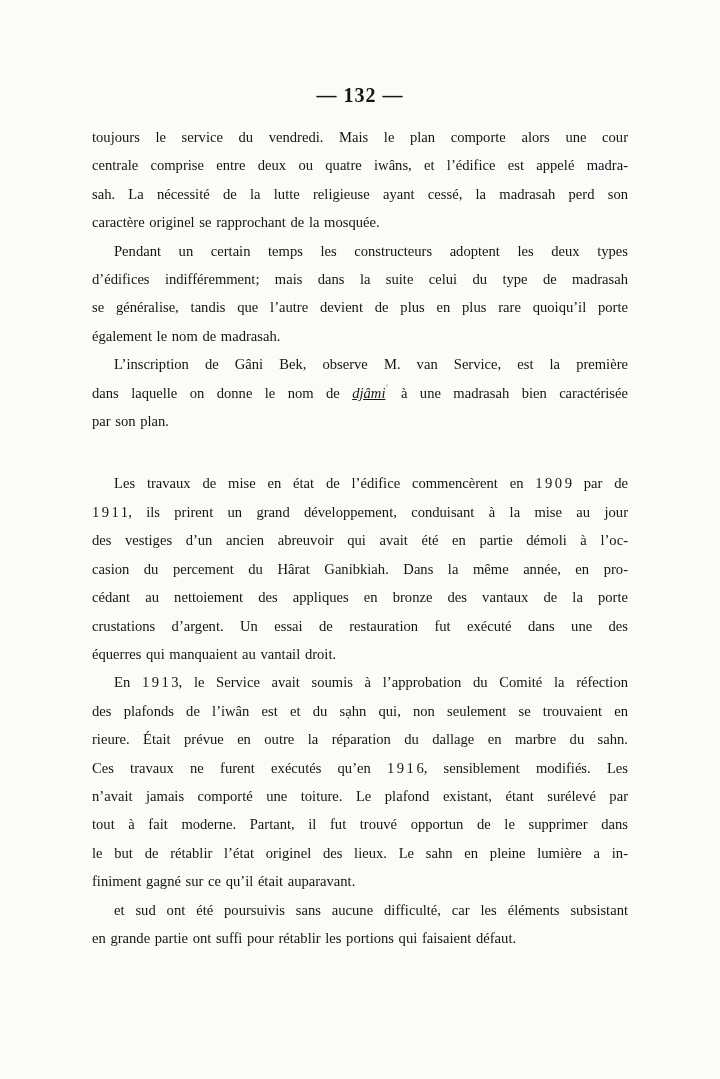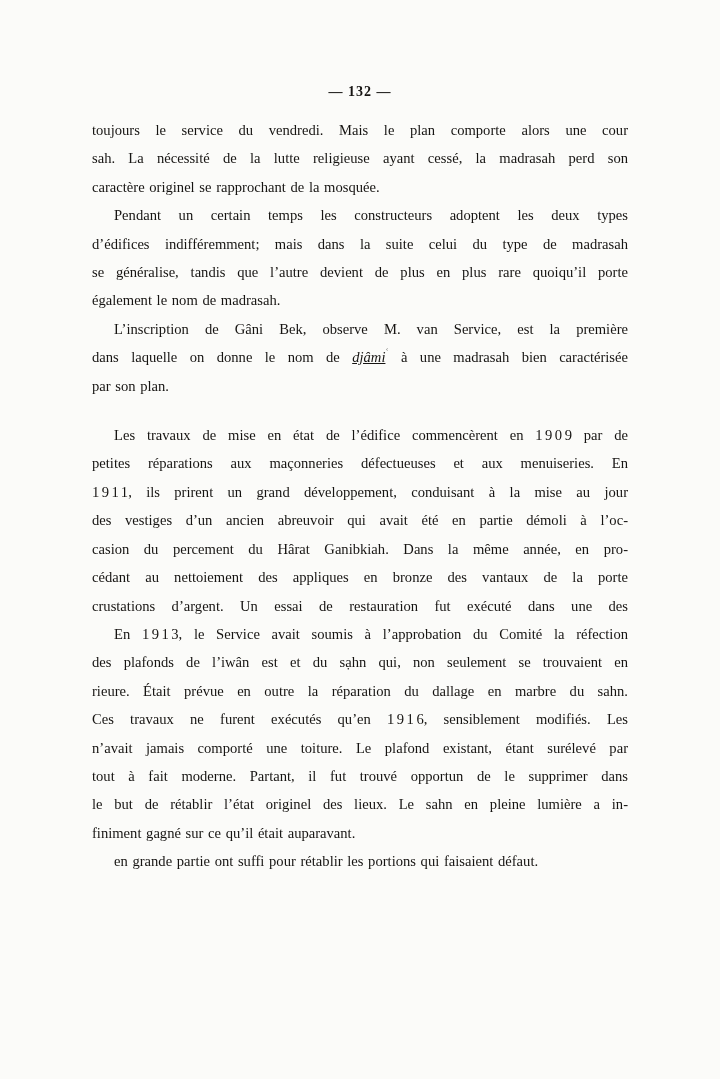--- a/index.html
+++ b/index.html
@@ -14,31 +14,31 @@
     margin: 0 auto;
     background: #fbfbf9;
     color: #161412;
     font-family: "Liberation Serif", "DejaVu Serif", serif;
     overflow: hidden;
     box-sizing: border-box;
     padding: 84px 92px 0 92px;
   }
   .page-number {
     text-align: center;
-    font-size: 14px;
+    font-size: 20px;
     font-weight: bold;
     letter-spacing: 1px;
     margin-bottom: 16px;
   }
   .body-text {
     font-size: 14.6px;
     line-height: 28.4px;
   }
   .para { margin: 0; }
-  .para.gap { margin-top: 21px; }
+  .para.gap { margin-top: 34px; }
   .para.indent .line:first-child { text-indent: 22px; }
   .line {
     text-align: justify;
     text-align-last: justify;
     word-spacing: 1px;
   }
   .line.last {
     text-align-last: left;
   }
   .line i { font-style: italic; text-decoration: underline; }
@@ -53,50 +53,52 @@
   }
 </style>
 </head>
 <body>
 
 <div class="page">
   <div class="page-number">— 132 —</div>
   <main class="body-text">
       <div class="para">
         <div class="line">toujours le service du vendredi. Mais le plan comporte alors une cour</div>
+        <div class="line">centrale comprise entre deux ou quatre iwâns, et l’édifice est appelé madra-</div>
         <div class="line">sah. La nécessité de la lutte religieuse ayant cessé, la madrasah perd son</div>
         <div class="line last">caractère originel se rapprochant de la mosquée.</div>
       </div>
       <div class="para indent">
         <div class="line">Pendant un certain temps les constructeurs adoptent les deux types</div>
         <div class="line">d’édifices indifféremment; mais dans la suite celui du type de madrasah</div>
         <div class="line">se généralise, tandis que l’autre devient de plus en plus rare quoiqu’il porte</div>
         <div class="line last">également le nom de madrasah.</div>
       </div>
       <div class="para indent">
         <div class="line">L’inscription de Gâni Bek, observe M. van Service, est la première</div>
         <div class="line">dans laquelle on donne le nom de <i>djâmi</i><sup>ʿ</sup> à une madrasah bien caractérisée</div>
         <div class="line last">par son plan.</div>
       </div>
       <div class="para indent gap">
         <div class="line">Les travaux de mise en état de l’édifice commencèrent en <span class="num">1909</span> par de</div>
-        <div class="line">petites réparations aux maçonneries défectueuses et aux menuiseries. En</div>
         <div class="line"><span class="num">1911</span>, ils prirent un grand développement, conduisant à la mise au jour</div>
         <div class="line">des vestiges d’un ancien abreuvoir qui avait été en partie démoli à l’oc-</div>
         <div class="line">casion du percement du Hârat Ganibkiah. Dans la même année, en pro-</div>
         <div class="line">cédant au nettoiement des appliques en bronze des vantaux de la porte</div>
         <div class="line">crustations d’argent. Un essai de restauration fut exécuté dans une des</div>
+        <div class="line last">équerres qui manquaient au vantail droit.</div>
       </div>
       <div class="para indent">
         <div class="line">En <span class="num">1913</span>, le Service avait soumis à l’approbation du Comité la réfection</div>
         <div class="line">des plafonds de l’iwân est et du sạhn qui, non seulement se trouvaient en</div>
         <div class="line">rieure. Était prévue en outre la réparation du dallage en marbre du sahn.</div>
         <div class="line">Ces travaux ne furent exécutés qu’en <span class="num">1916</span>, sensiblement modifiés. Les</div>
         <div class="line">n’avait jamais comporté une toiture. Le plafond existant, étant surélevé par</div>
         <div class="line">tout à fait moderne. Partant, il fut trouvé opportun de le supprimer dans</div>
         <div class="line">le but de rétablir l’état originel des lieux. Le sahn en pleine lumière a in-</div>
         <div class="line last">finiment gagné sur ce qu’il était auparavant.</div>
       </div>
       <div class="para indent">
+        <div class="line">et sud ont été poursuivis sans aucune difficulté, car les éléments subsistant</div>
         <div class="line last">en grande partie ont suffi pour rétablir les portions qui faisaient défaut.</div>
       </div>
     </main>
 </div>
 
 </body></html>

